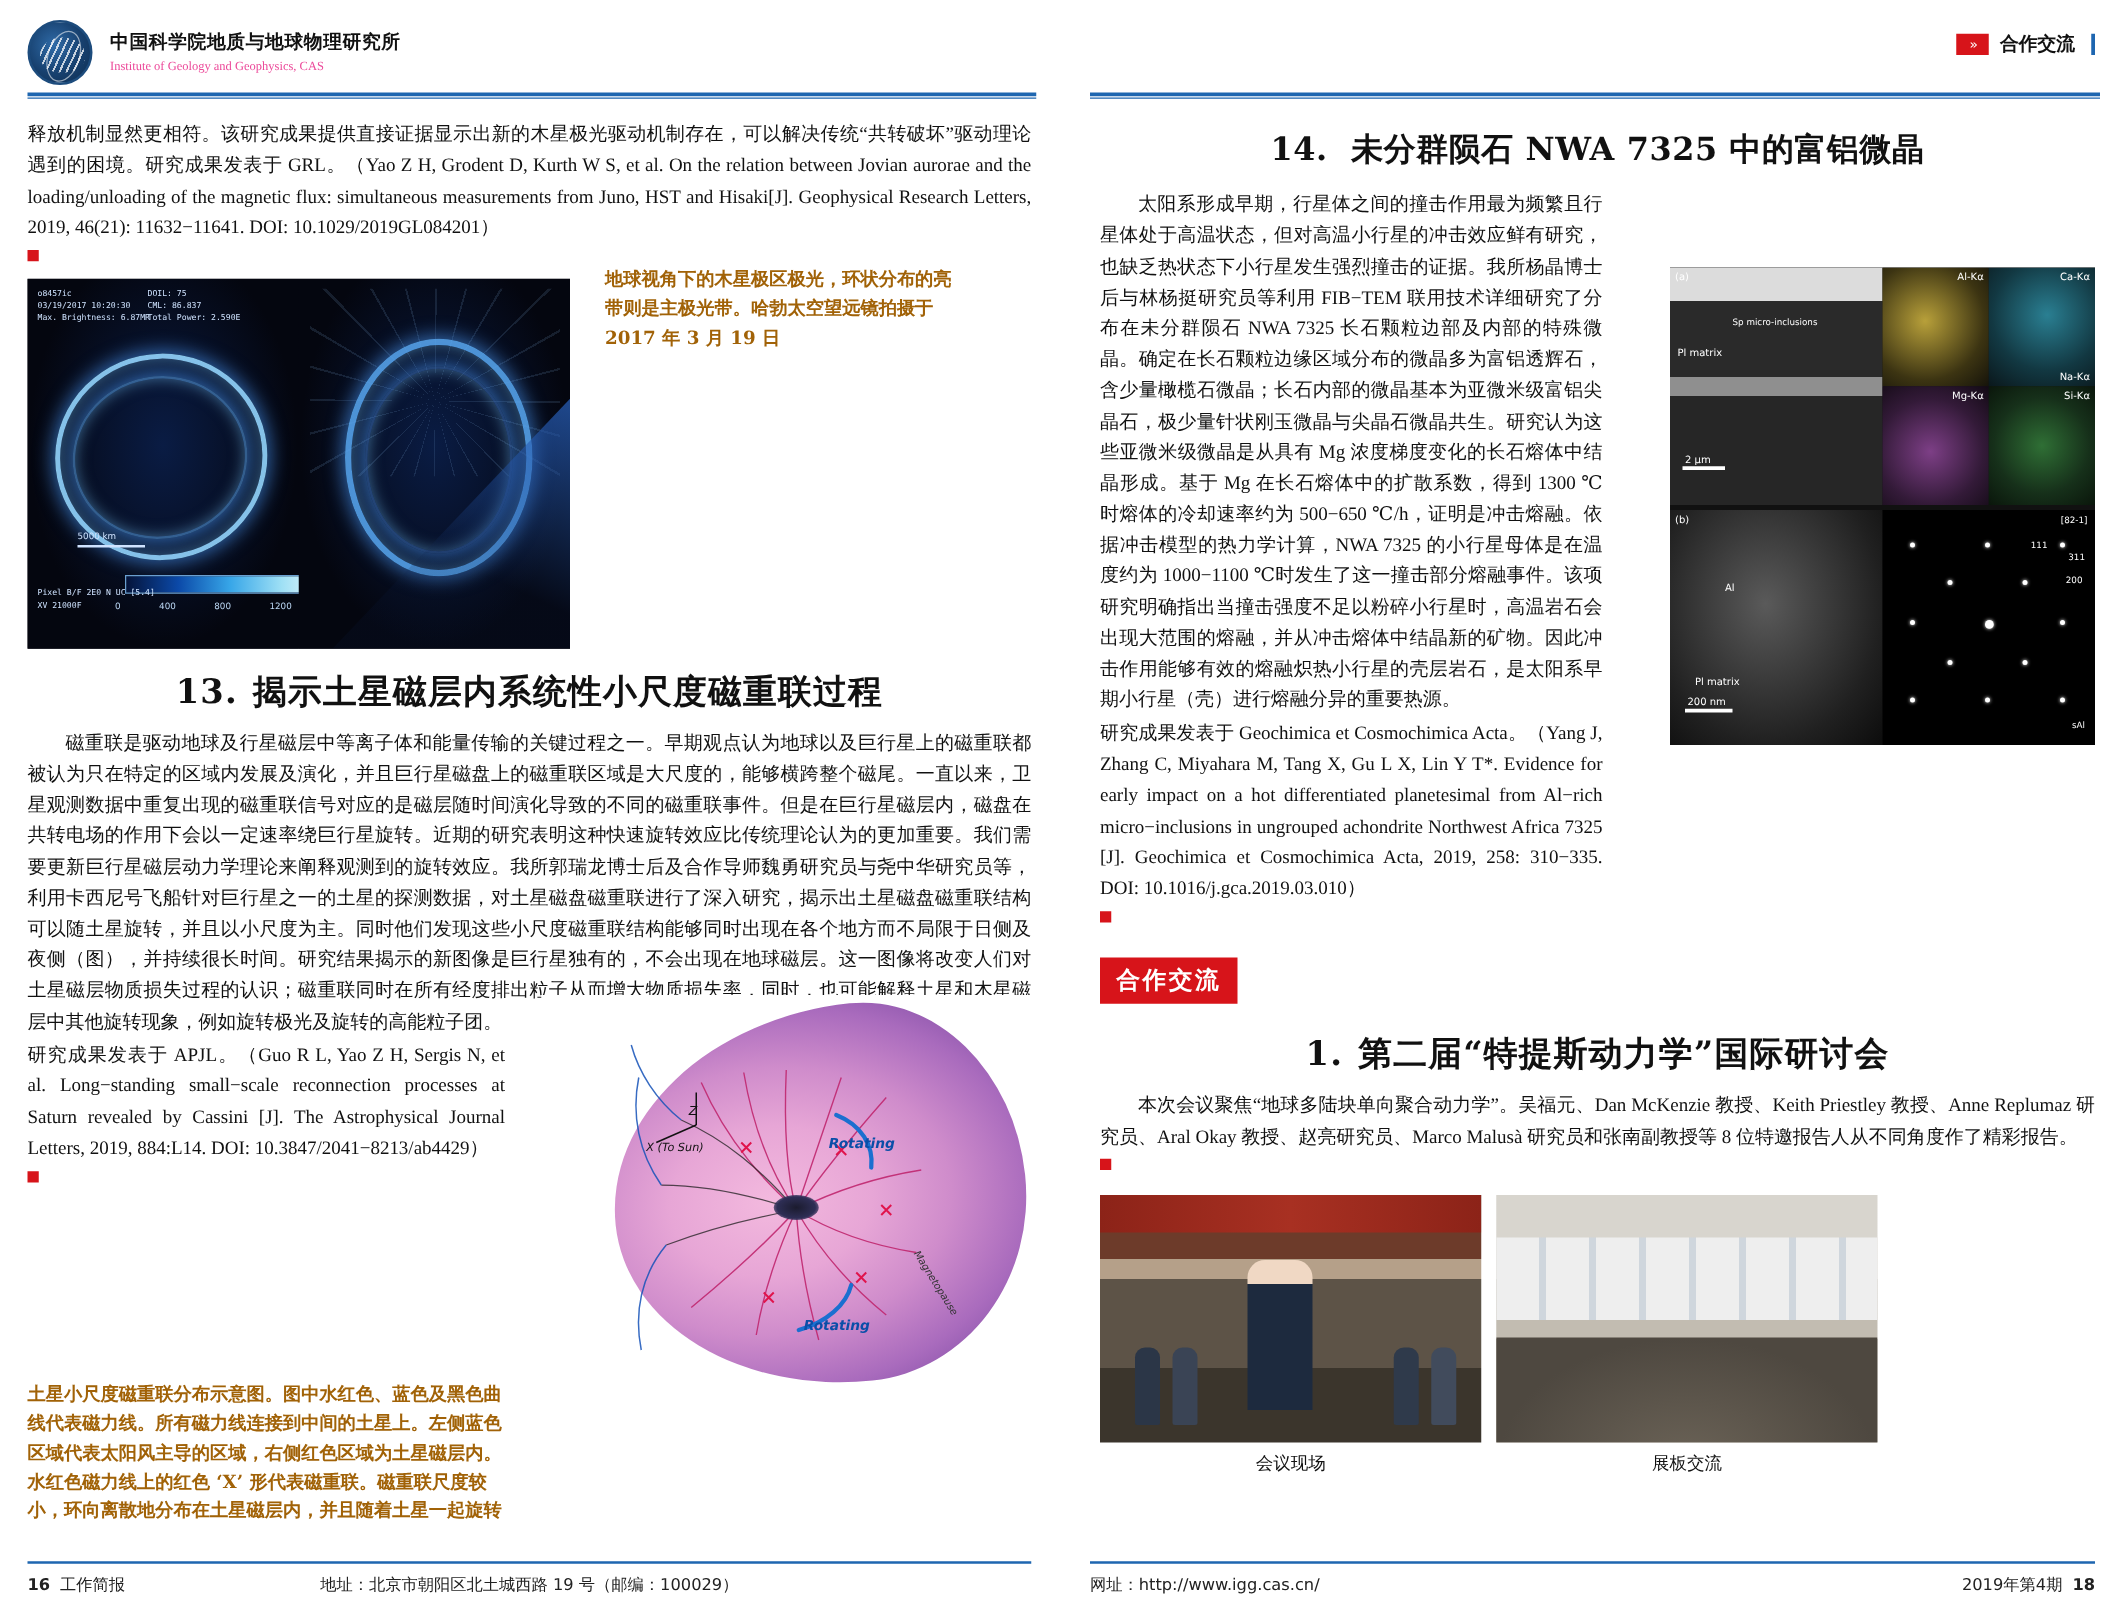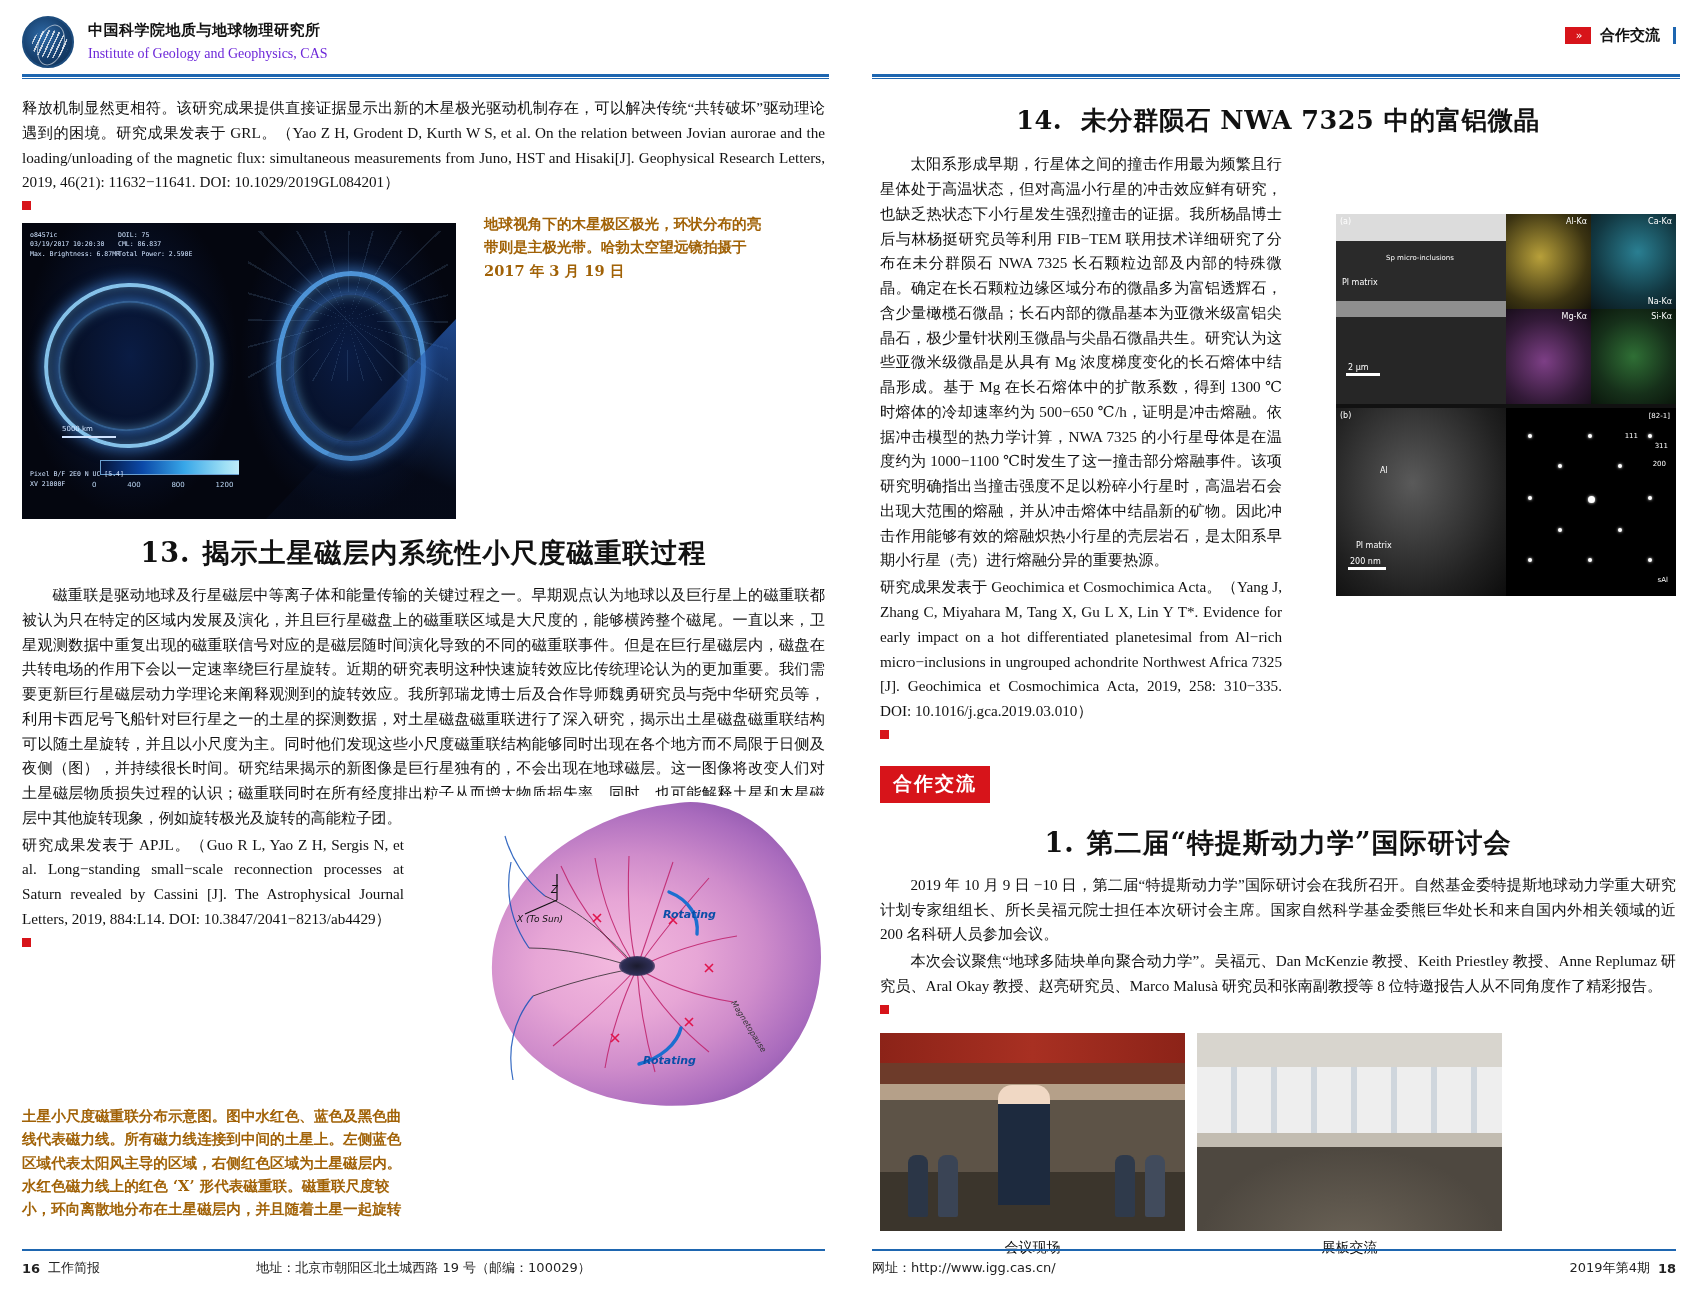--- a/index.html
+++ b/index.html
@@ -54,21 +54,21 @@
     border-radius: 50%;
     transform: rotate(18deg);
   }
   .inst-names { margin-left: 14px; line-height: 1.35; }
   .inst-cn {
     font-size: 15px; color: #111; letter-spacing: .5px;
     font-family: "DejaVu Sans", "Liberation Sans", sans-serif;
     font-weight: bold;
   }
   .inst-en {
-    font-size: 14px; color: #6d28d9; margin-top: 4px;
+    font-size: 10px; color: #ec4899; margin-top: 4px;
     font-family: "Liberation Serif", serif;
   }
   .hdr-rule {
     position: absolute; left: 22px; right: 20px; top: 74px;
     height: 3px; background: #1e66b0;
   }
   .hdr-rule::after {
     content:""; position:absolute; left:0; right:0; top:4px;
     height:1px; background:#1e66b0;
   }
@@ -564,21 +564,20 @@
 
 
       <div style="margin-top:22px;">
         <span class="tag-red">合作交流</span>
       </div>
 
       <h2 class="sec" style="margin-top:22px;">
         <span class="num">1.</span><span>第二届“特提斯动力学”国际研讨会</span>
       </h2>
 
-      <p class="body indent">2019 年 10 月 9 日 −10 日，第二届“特提斯动力学”国际研讨会在我所召开。自然基金委特提斯地球动力学重大研究计划专家组组长、所长吴福元院士担任本次研讨会主席。国家自然科学基金委熊巨华处长和来自国内外相关领域的近 200 名科研人员参加会议。</p>
       <p class="body indent">本次会议聚焦“地球多陆块单向聚合动力学”。吴福元、Dan McKenzie 教授、Keith Priestley 教授、Anne Replumaz 研究员、Aral Okay 教授、赵亮研究员、Marco Malusà 研究员和张南副教授等 8 位特邀报告人从不同角度作了精彩报告。</p>
       <span class="sq" style="margin-left:0;"></span>
 
       <div class="photos">
         <div class="photo ph1">
           <span class="ph-fig" style="left:28px; background:#2b3647;"></span>
           <span class="ph-fig" style="left:58px; background:#3a4455;"></span>
           <span class="ph-fig" style="right:50px; background:#2f3a4b;"></span>
           <span class="ph-fig" style="right:20px; background:#414b5c;"></span>
         </div>

